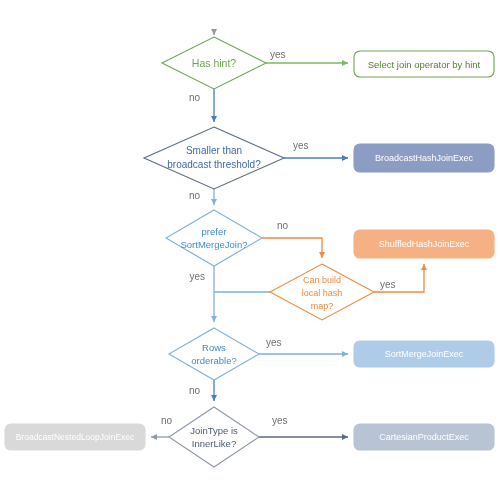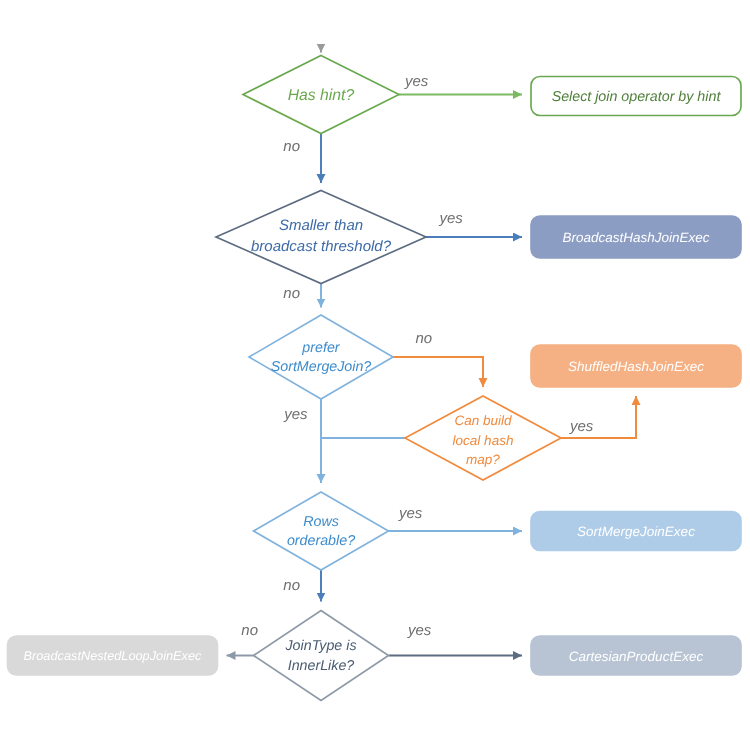--- a/index.html
+++ b/index.html
@@ -9,21 +9,20 @@
   }
   body {
     font-family: "Liberation Sans", sans-serif;
   }
   #canvas {
     position: relative;
     width: 500px;
     height: 500px;
     background: #ffffff;
     overflow: hidden;
-    font-style: italic;
   }
   svg.flow {
     position: absolute;
     left: 0;
     top: 0;
     width: 500px;
     height: 500px;
   }
   .node-text {
     font-family: "Liberation Sans", sans-serif;

